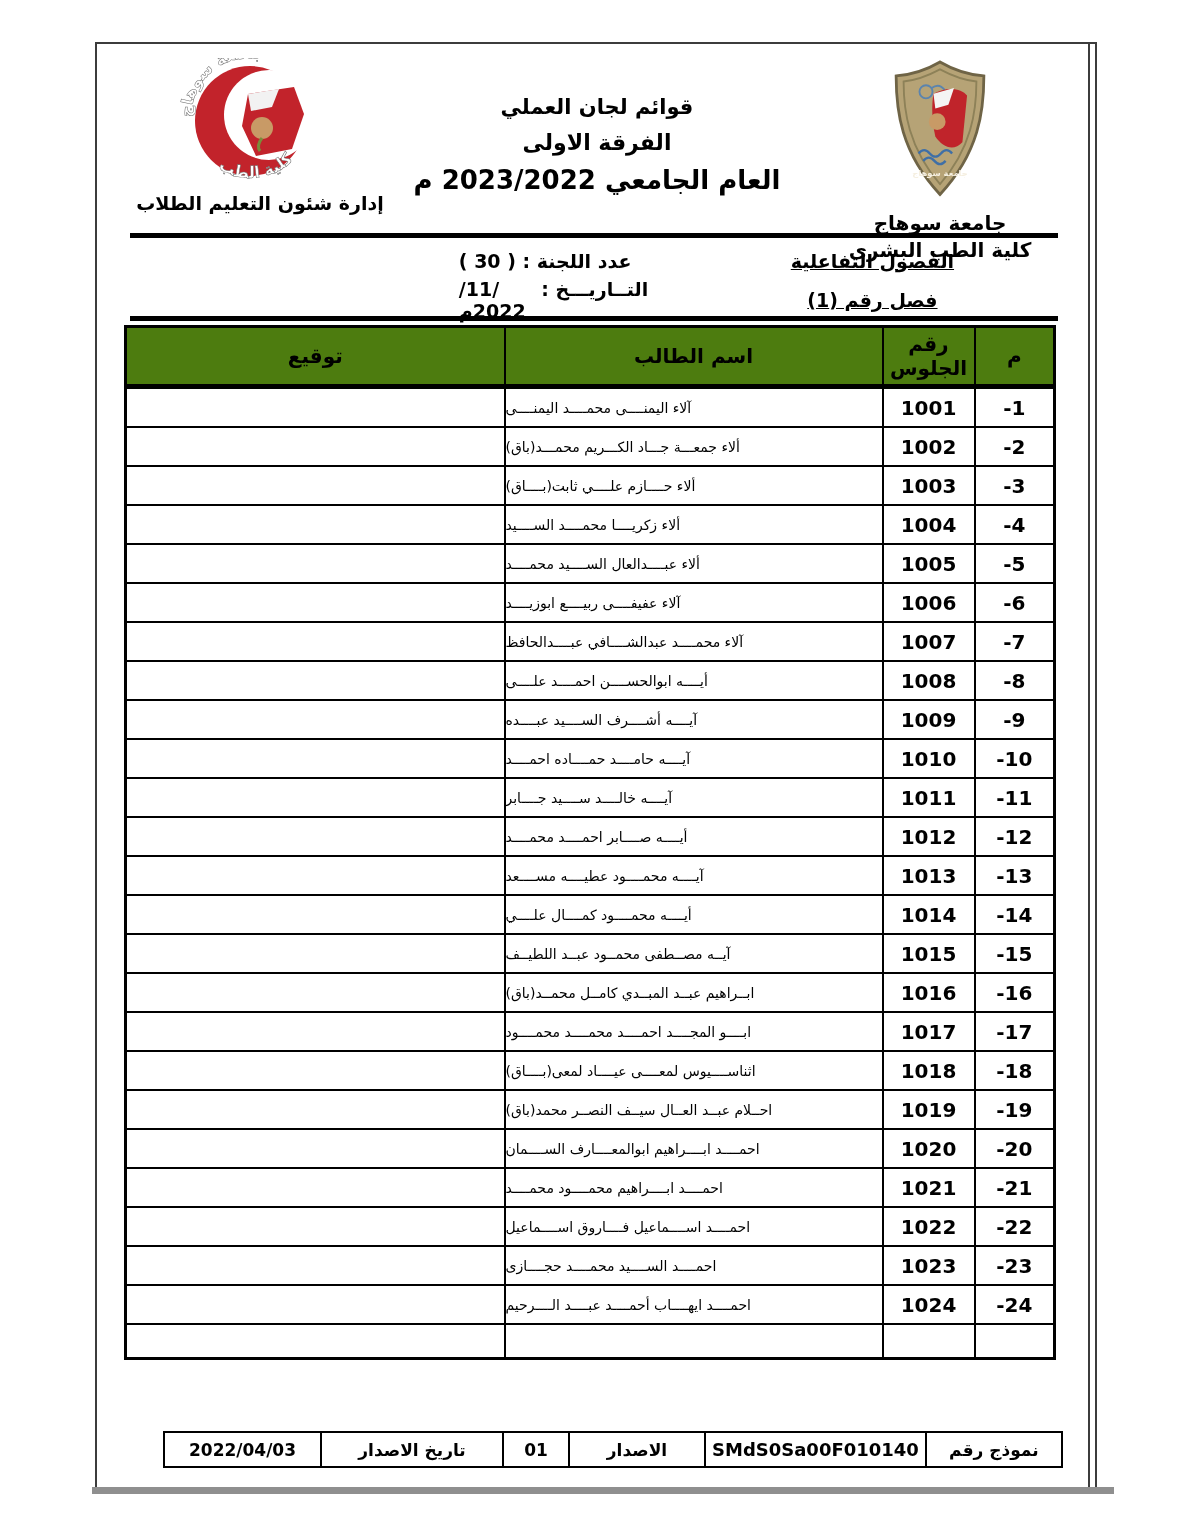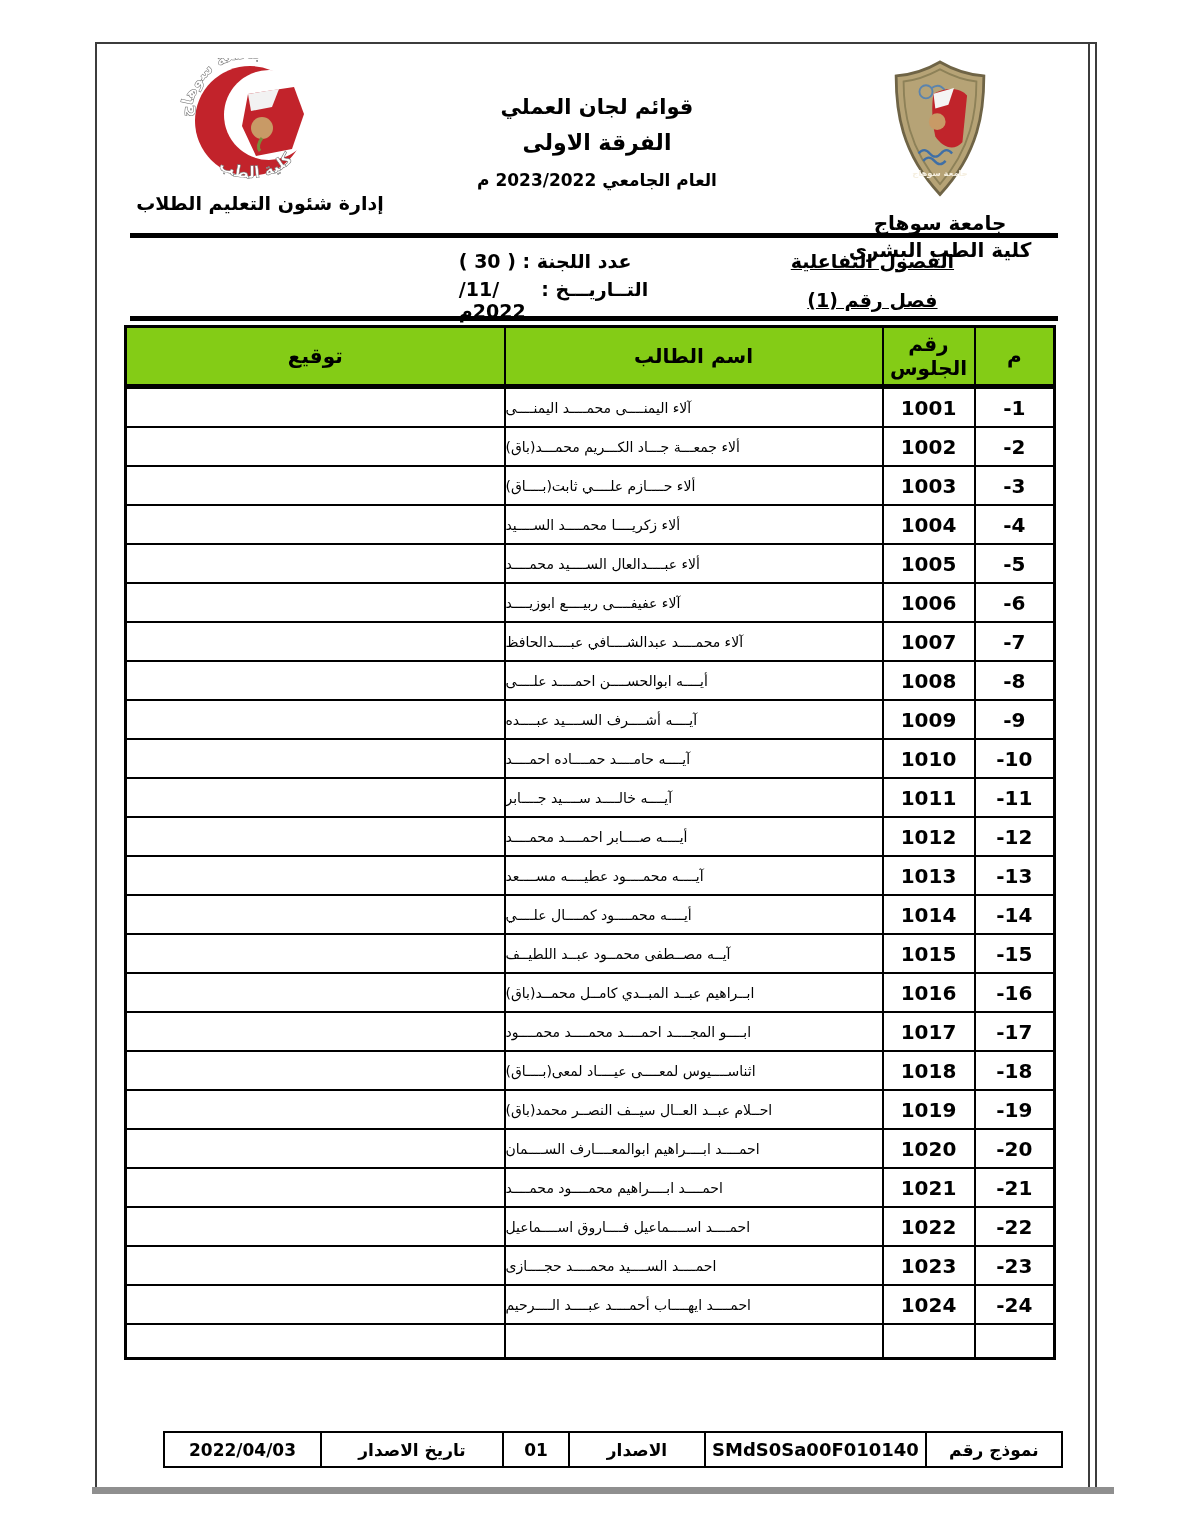--- a/index.html
+++ b/index.html
@@ -10,40 +10,40 @@
   .frame::after{content:"";position:absolute;top:0;bottom:0;right:5px;width:2px;background:#3c3c3c;}
   .gray-bar{position:absolute;left:92px;top:1487px;width:1022px;height:7px;background:#8f8f8f;}
 
   
   .logo-left{position:absolute;left:38px;top:14px;width:250px;text-align:center;}
   .logo-left .caption{font-size:19px;font-weight:bold;margin-top:0;direction:rtl;}
   .title-center{position:absolute;left:295px;top:46px;width:410px;text-align:center;
                 font-weight:bold;direction:rtl;}
   .title-center .t1{font-size:21px;line-height:35px;}
   .title-center .t2{font-size:22px;line-height:35px;}
-  .title-center .t3{font-size:17px;line-height:40px;}
+  .title-center .t3{font-size:26px;line-height:40px;}
   .logo-right{position:absolute;right:40px;top:12px;width:230px;text-align:center;}
   .logo-right .caption{font-size:20px;font-weight:bold;line-height:27px;direction:rtl;}
 
   .hr-thick{position:absolute;left:33px;width:928px;height:5px;background:#000;}
   .hr1{top:189px;} .hr2{top:272px;}
 
   
   .committee{position:absolute;left:33px;top:199px;width:928px;direction:rtl;
              font-weight:bold;font-size:19px;}
   .committee .crow{display:grid;grid-template-columns:40% 25% 35%;height:35px;align-items:center;}
   .c-start{text-align:right;}
   .c-mid{text-align:center;text-decoration:underline;}
   .c-end{text-align:left;padding-left:4px;}
   .date-val{margin-right:42px;}
 
   
   table.main{position:absolute;left:27px;top:281px;border-collapse:collapse;direction:rtl;
              border:3px solid #000;background:#fff;}
-  table.main th{background:#84cc16;border:2px solid #000;border-bottom:5px solid #000;
+  table.main th{background:#4d7c0f;border:2px solid #000;border-bottom:5px solid #000;
                 font-size:20px;font-weight:bold;height:56px;line-height:24px;padding:0 2px;}
   table.main td{border:2px solid #000;height:37px;padding:0;}
   .col-serial{width:80px;} .col-seat{width:92px;} .col-name{width:378px;} .col-sig{width:379px;}
   td.serial{direction:ltr;text-align:center;font-size:20px;font-weight:bold;}
   td.seat{text-align:center;font-size:20px;font-weight:bold;direction:ltr;}
   td.name{text-align:left;font-size:14px;font-weight:normal;padding:0 6px;
           white-space:nowrap;overflow:hidden;}
   tr.spacer td{height:32px;border-bottom:none;}
 
   

